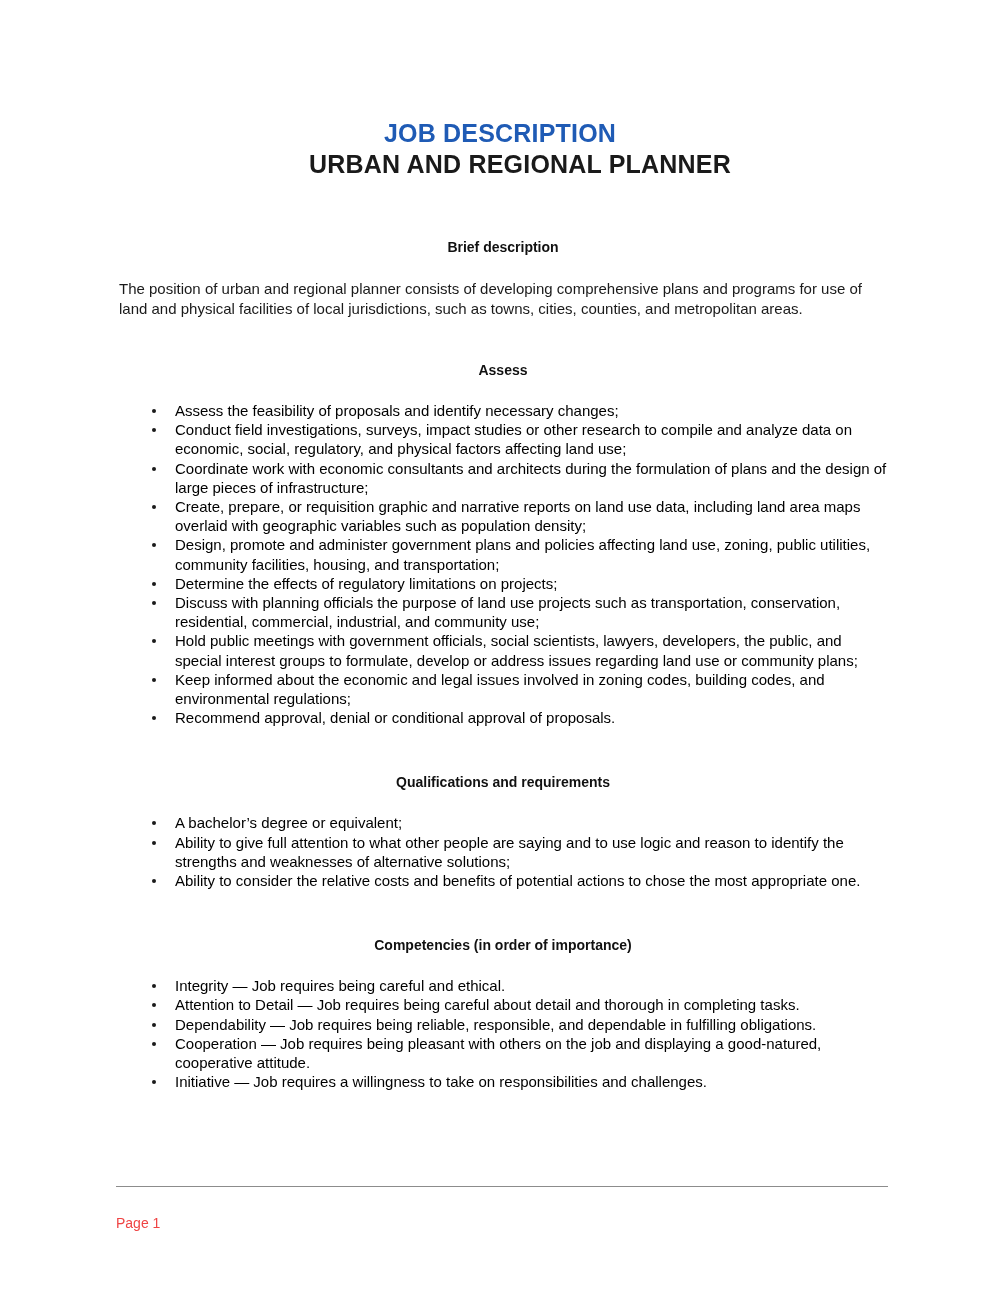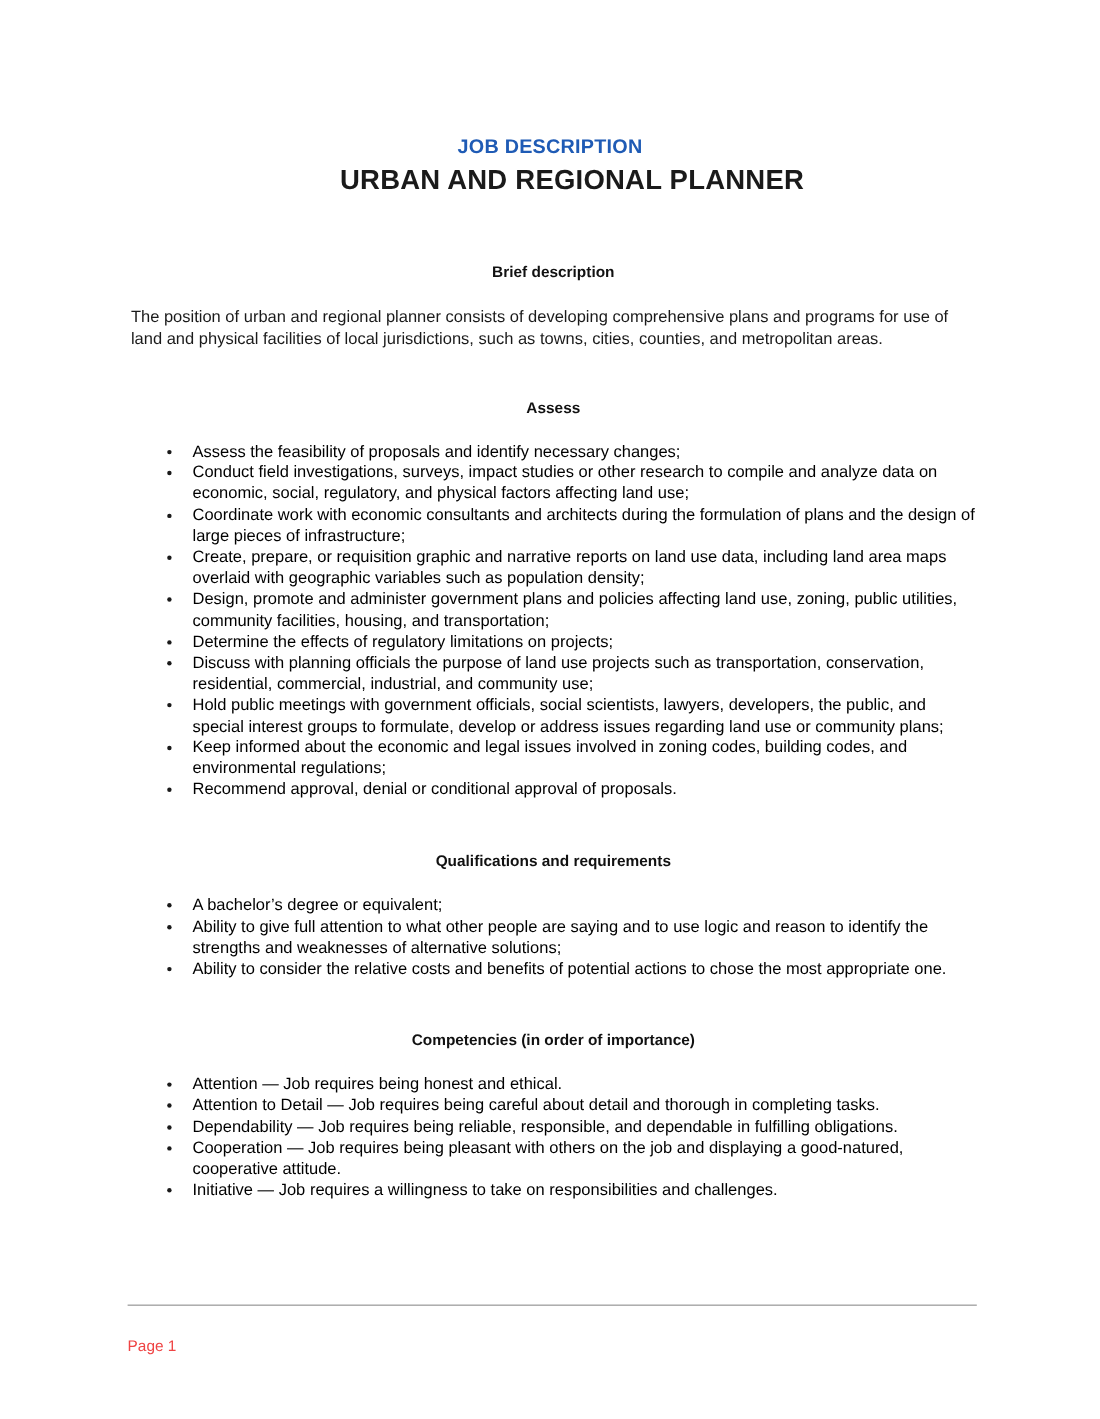--- a/index.html
+++ b/index.html
@@ -24,21 +24,21 @@
 
   
   .title-block {
     position: absolute;
     top: 118px;
     left: 0;
     width: 1000px;
     text-align: center;
   }
   .title-line1 {
-    font-size: 18px;
+    font-size: 25px;
     font-weight: bold;
     color: #1F5BB5;
     letter-spacing: 0.2px;
     line-height: 30px;
   }
   .title-line2 {
     font-size: 25px;
     font-weight: bold;
     color: #1a1a1a;
     letter-spacing: 0.2px;
@@ -202,21 +202,21 @@
       </li>
     </ul>
 
     <div class="gap-list-to-heading"></div>
 
     <div class="section-heading">Competencies (in order of importance)</div>
     <div class="gap-heading-to-list"></div>
     <ul class="bullets">
       <li>
         <span class="bullet-dot"></span>
-        <span>Attention — Job requires being honest and ethical.</span>
+        <span>Integrity — Job requires being careful and ethical.</span>
       </li>
       <li>
         <span class="bullet-dot"></span>
         <span>Attention to Detail — Job requires being careful about detail and thorough in completing tasks.</span>
       </li>
       <li>
         <span class="bullet-dot"></span>
         <span>Dependability — Job requires being reliable, responsible, and dependable in fulfilling obligations.</span>
       </li>
       <li>

